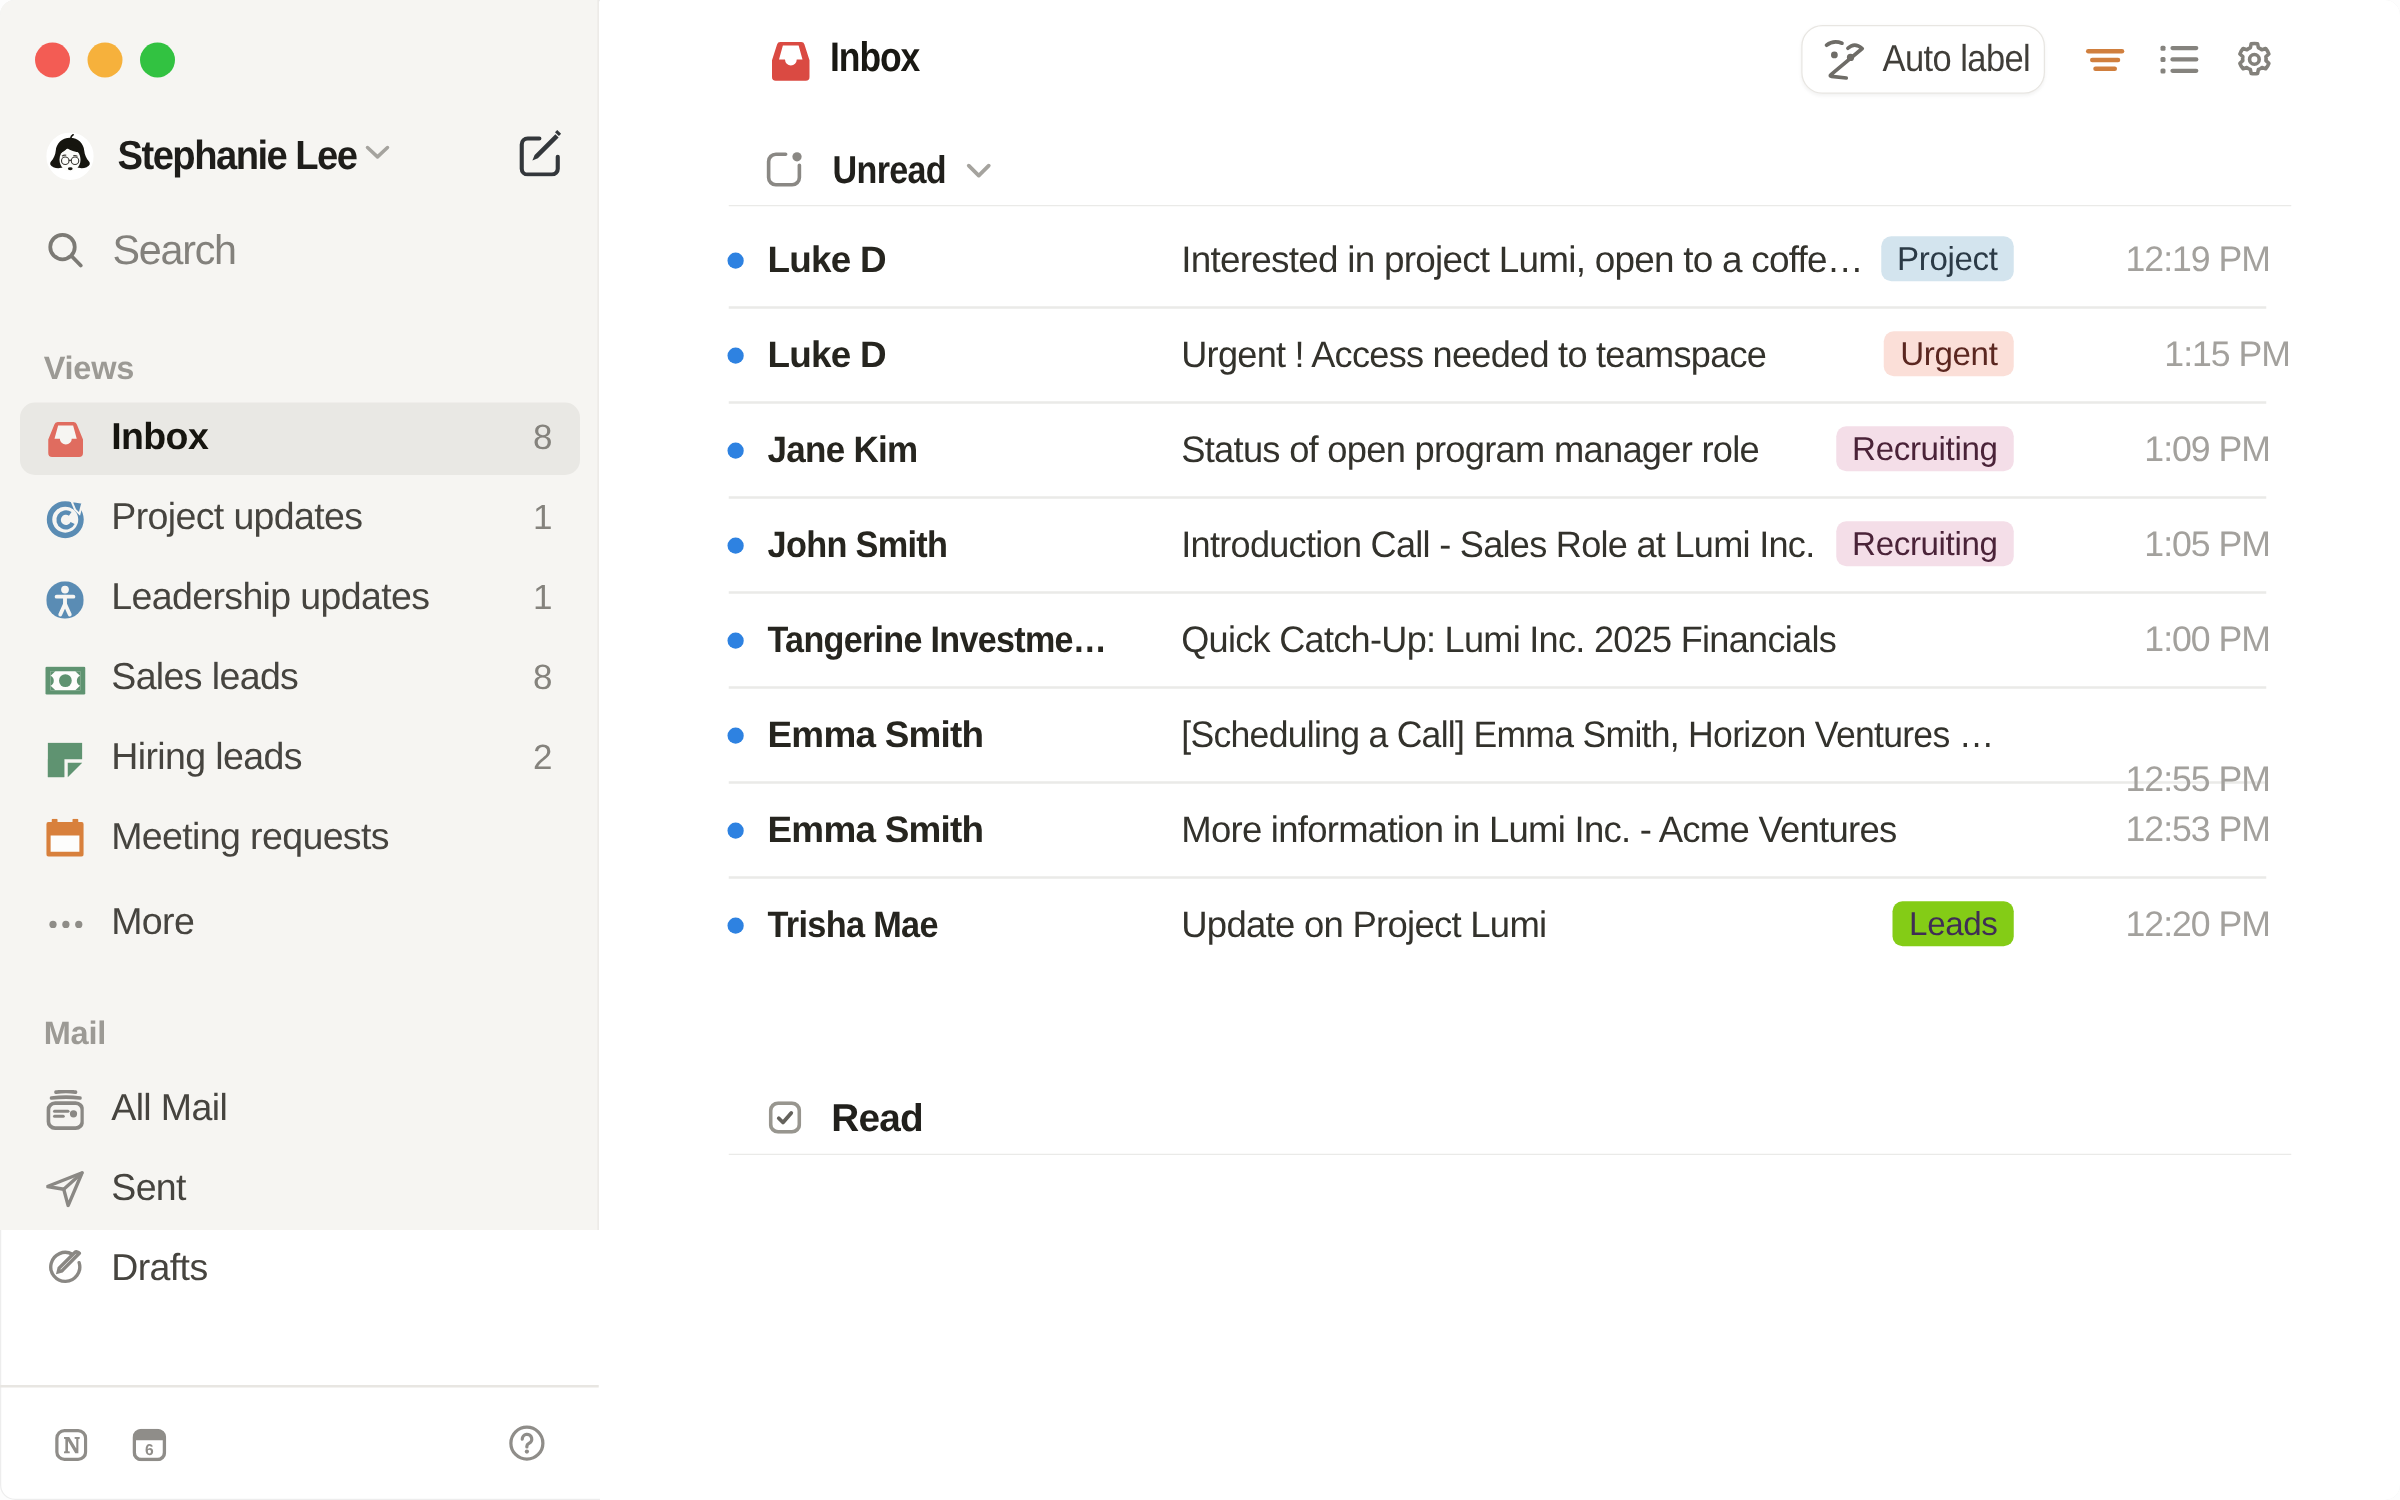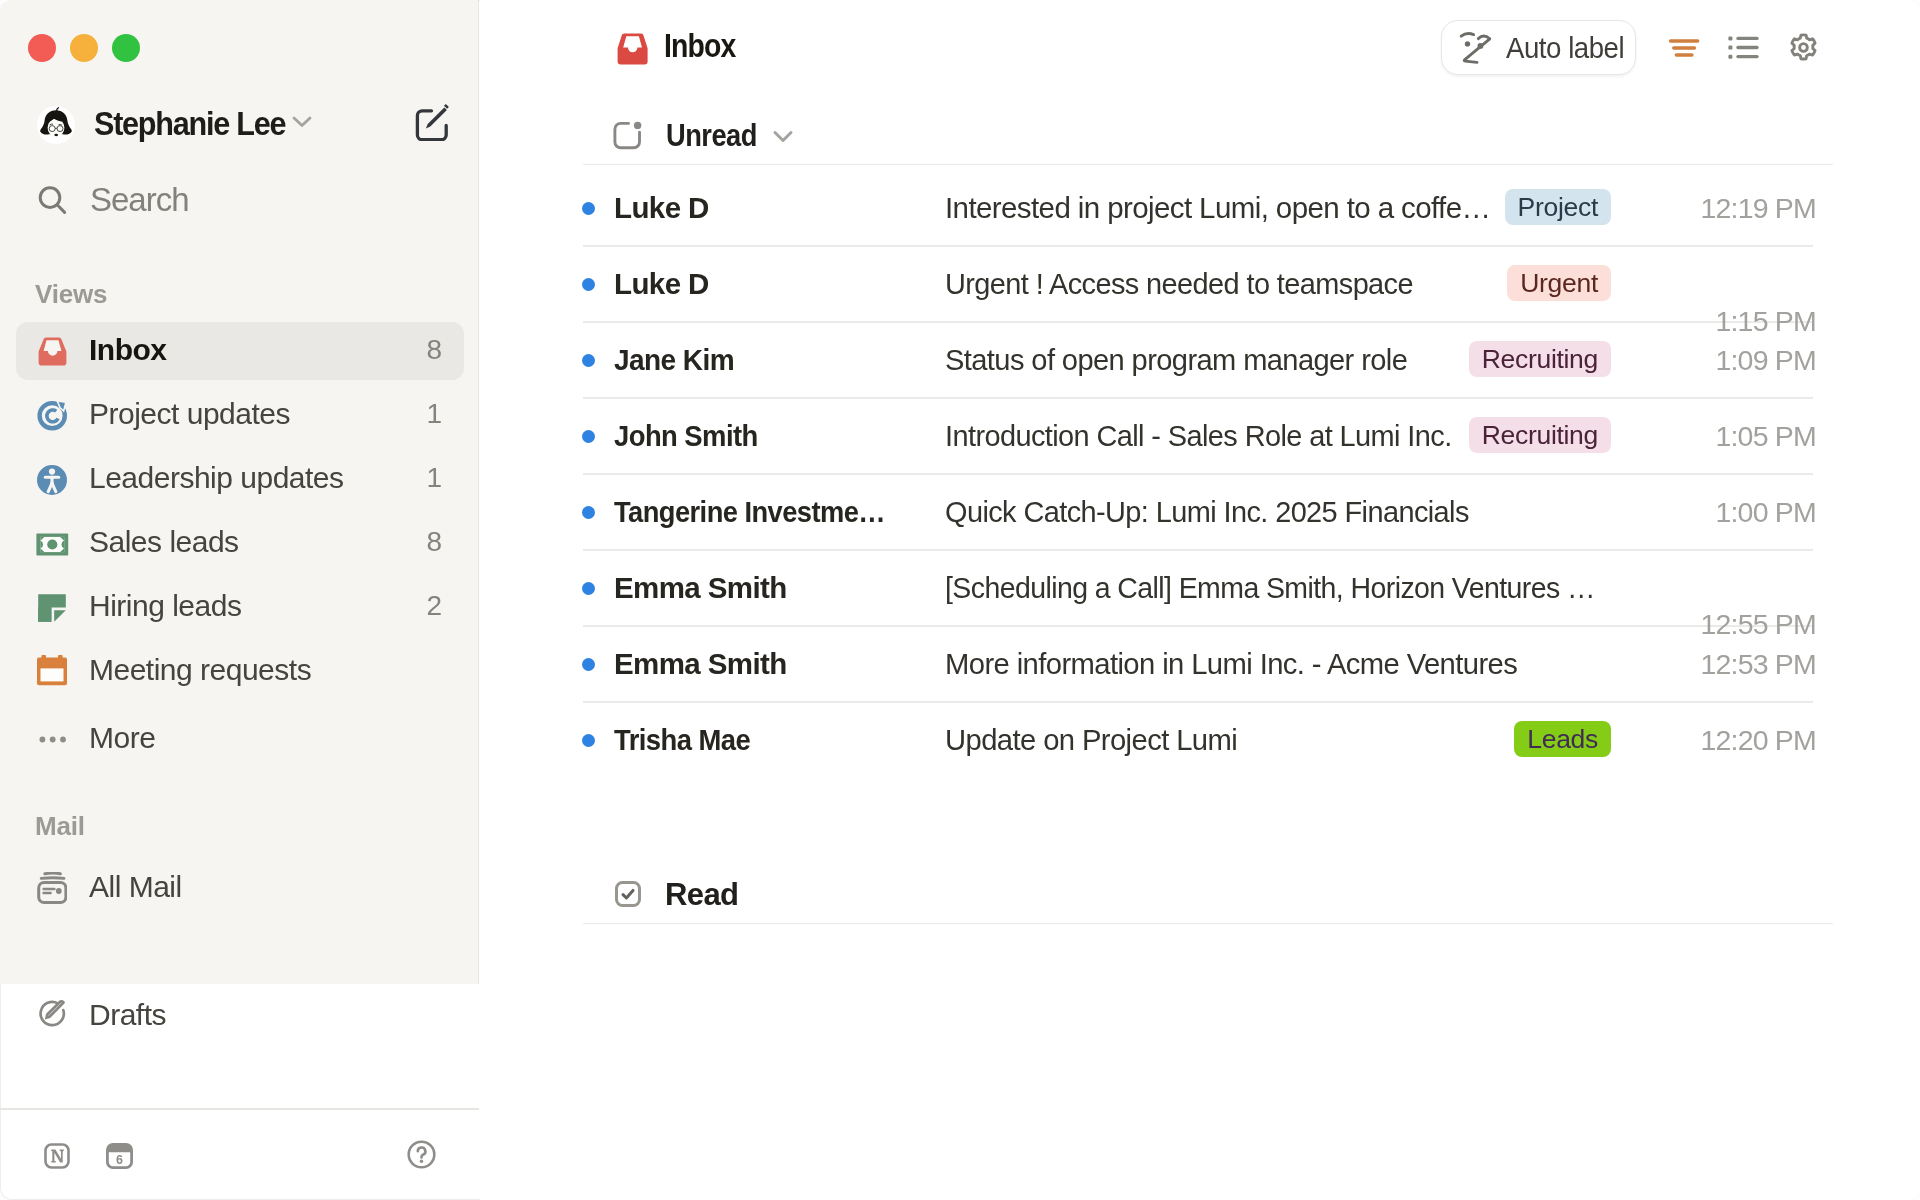--- a/index.html
+++ b/index.html
@@ -144,20 +144,29 @@
             <path d="M7.8 1.7 Q16 0.5 23.4 1.7" stroke-width="2.9"></path>
             <path d="M4.2 6.4 Q16 5.0 27.0 6.4" stroke-width="2.9"></path>
             <rect x="1.7" y="10.5" width="27.2" height="20" rx="5.4" stroke-width="3"></rect>
             <path d="M6.6 17 h10.8" stroke-width="2.4"></path>
             <path d="M6.6 21 h7" stroke-width="2.4"></path>
           </g>
           <circle cx="21.8" cy="19" r="2.9" fill="#8a8884"></circle>
         </svg>
         <span class="slbl">All Mail</span>
       </div>
+<div class="srow" style="top:923px;">
+        <svg style="left:20.8px;top:13.8px" width="30" height="29" viewBox="0 0 30 29">
+          <g fill="none" stroke="#8a8884" stroke-width="2.7" stroke-linejoin="round" stroke-linecap="round">
+            <path d="M28.7 1.2 L0.9 12.2 L14.0 14.4 L17.5 27.5 Z"></path>
+            <path d="M14.0 14.4 L28.7 1.2"></path>
+          </g>
+        </svg>
+        <span class="slbl">Sent</span>
+      </div>
 <div class="srow" style="top:987px;">
         <svg style="left:20.9px;top:11px" width="30" height="30" viewBox="0 0 30 30">
           <g fill="none" stroke="#8a8884" stroke-width="2.7" stroke-linecap="round">
             <path d="M20.9 5.4 A11.6 11.6 0 1 0 26.3 12.1"></path>
             <path d="M26.5 4.6 L12.5 18.7 l-2.9 0.8 0.7 -3.0 L22.6 4.2 a2.5 2.5 0 0 1 3.9 0.4"></path>
           </g>
         </svg>
         <span class="slbl">Drafts</span>
       </div>
 <div class="sep" style="left:0;top:1108px;width:479px;background:#e8e6e2;"></div>
@@ -233,21 +242,21 @@
 <span class="subj" style="transform:translateY(-52%) scaleX(1.0);">Interested in project Lumi, open to a coffe…</span>
 <span class="chip" style="right:309px;background:#d3e4ee;color:#2b3a46;">Project</span>
 <span class="time" style="right:104px;">12:19 PM</span>
 </div>
 <div class="erow" style="top:246.5px;">
 <span class="sep" style="left:102.5px;top:74.5px;width:1230px;"></span>
 <span class="dot"></span>
 <span class="from" style="transform:translateY(-52%) scaleX(1.0);">Luke D</span>
 <span class="subj" style="transform:translateY(-52%) scaleX(0.98);">Urgent ! Access needed to teamspace</span>
 <span class="chip" style="right:309px;background:#fbdfd8;color:#5b2720;">Urgent</span>
-<span class="time" style="right:104px;margin-top:37px;">1:15 PM</span>
+<span class="time" style="right:88px;">1:15 PM</span>
 </div>
 <div class="erow" style="top:322.5px;">
 <span class="sep" style="left:102.5px;top:74.5px;width:1230px;"></span>
 <span class="dot"></span>
 <span class="from" style="transform:translateY(-52%) scaleX(0.95);">Jane Kim</span>
 <span class="subj" style="transform:translateY(-52%) scaleX(0.985);">Status of open program manager role</span>
 <span class="chip" style="right:309px;background:#f4dee8;color:#4a2338;">Recruiting</span>
 <span class="time" style="right:104px;margin-left:48px;">1:09 PM</span>
 </div>
 <div class="erow" style="top:398.5px;">

